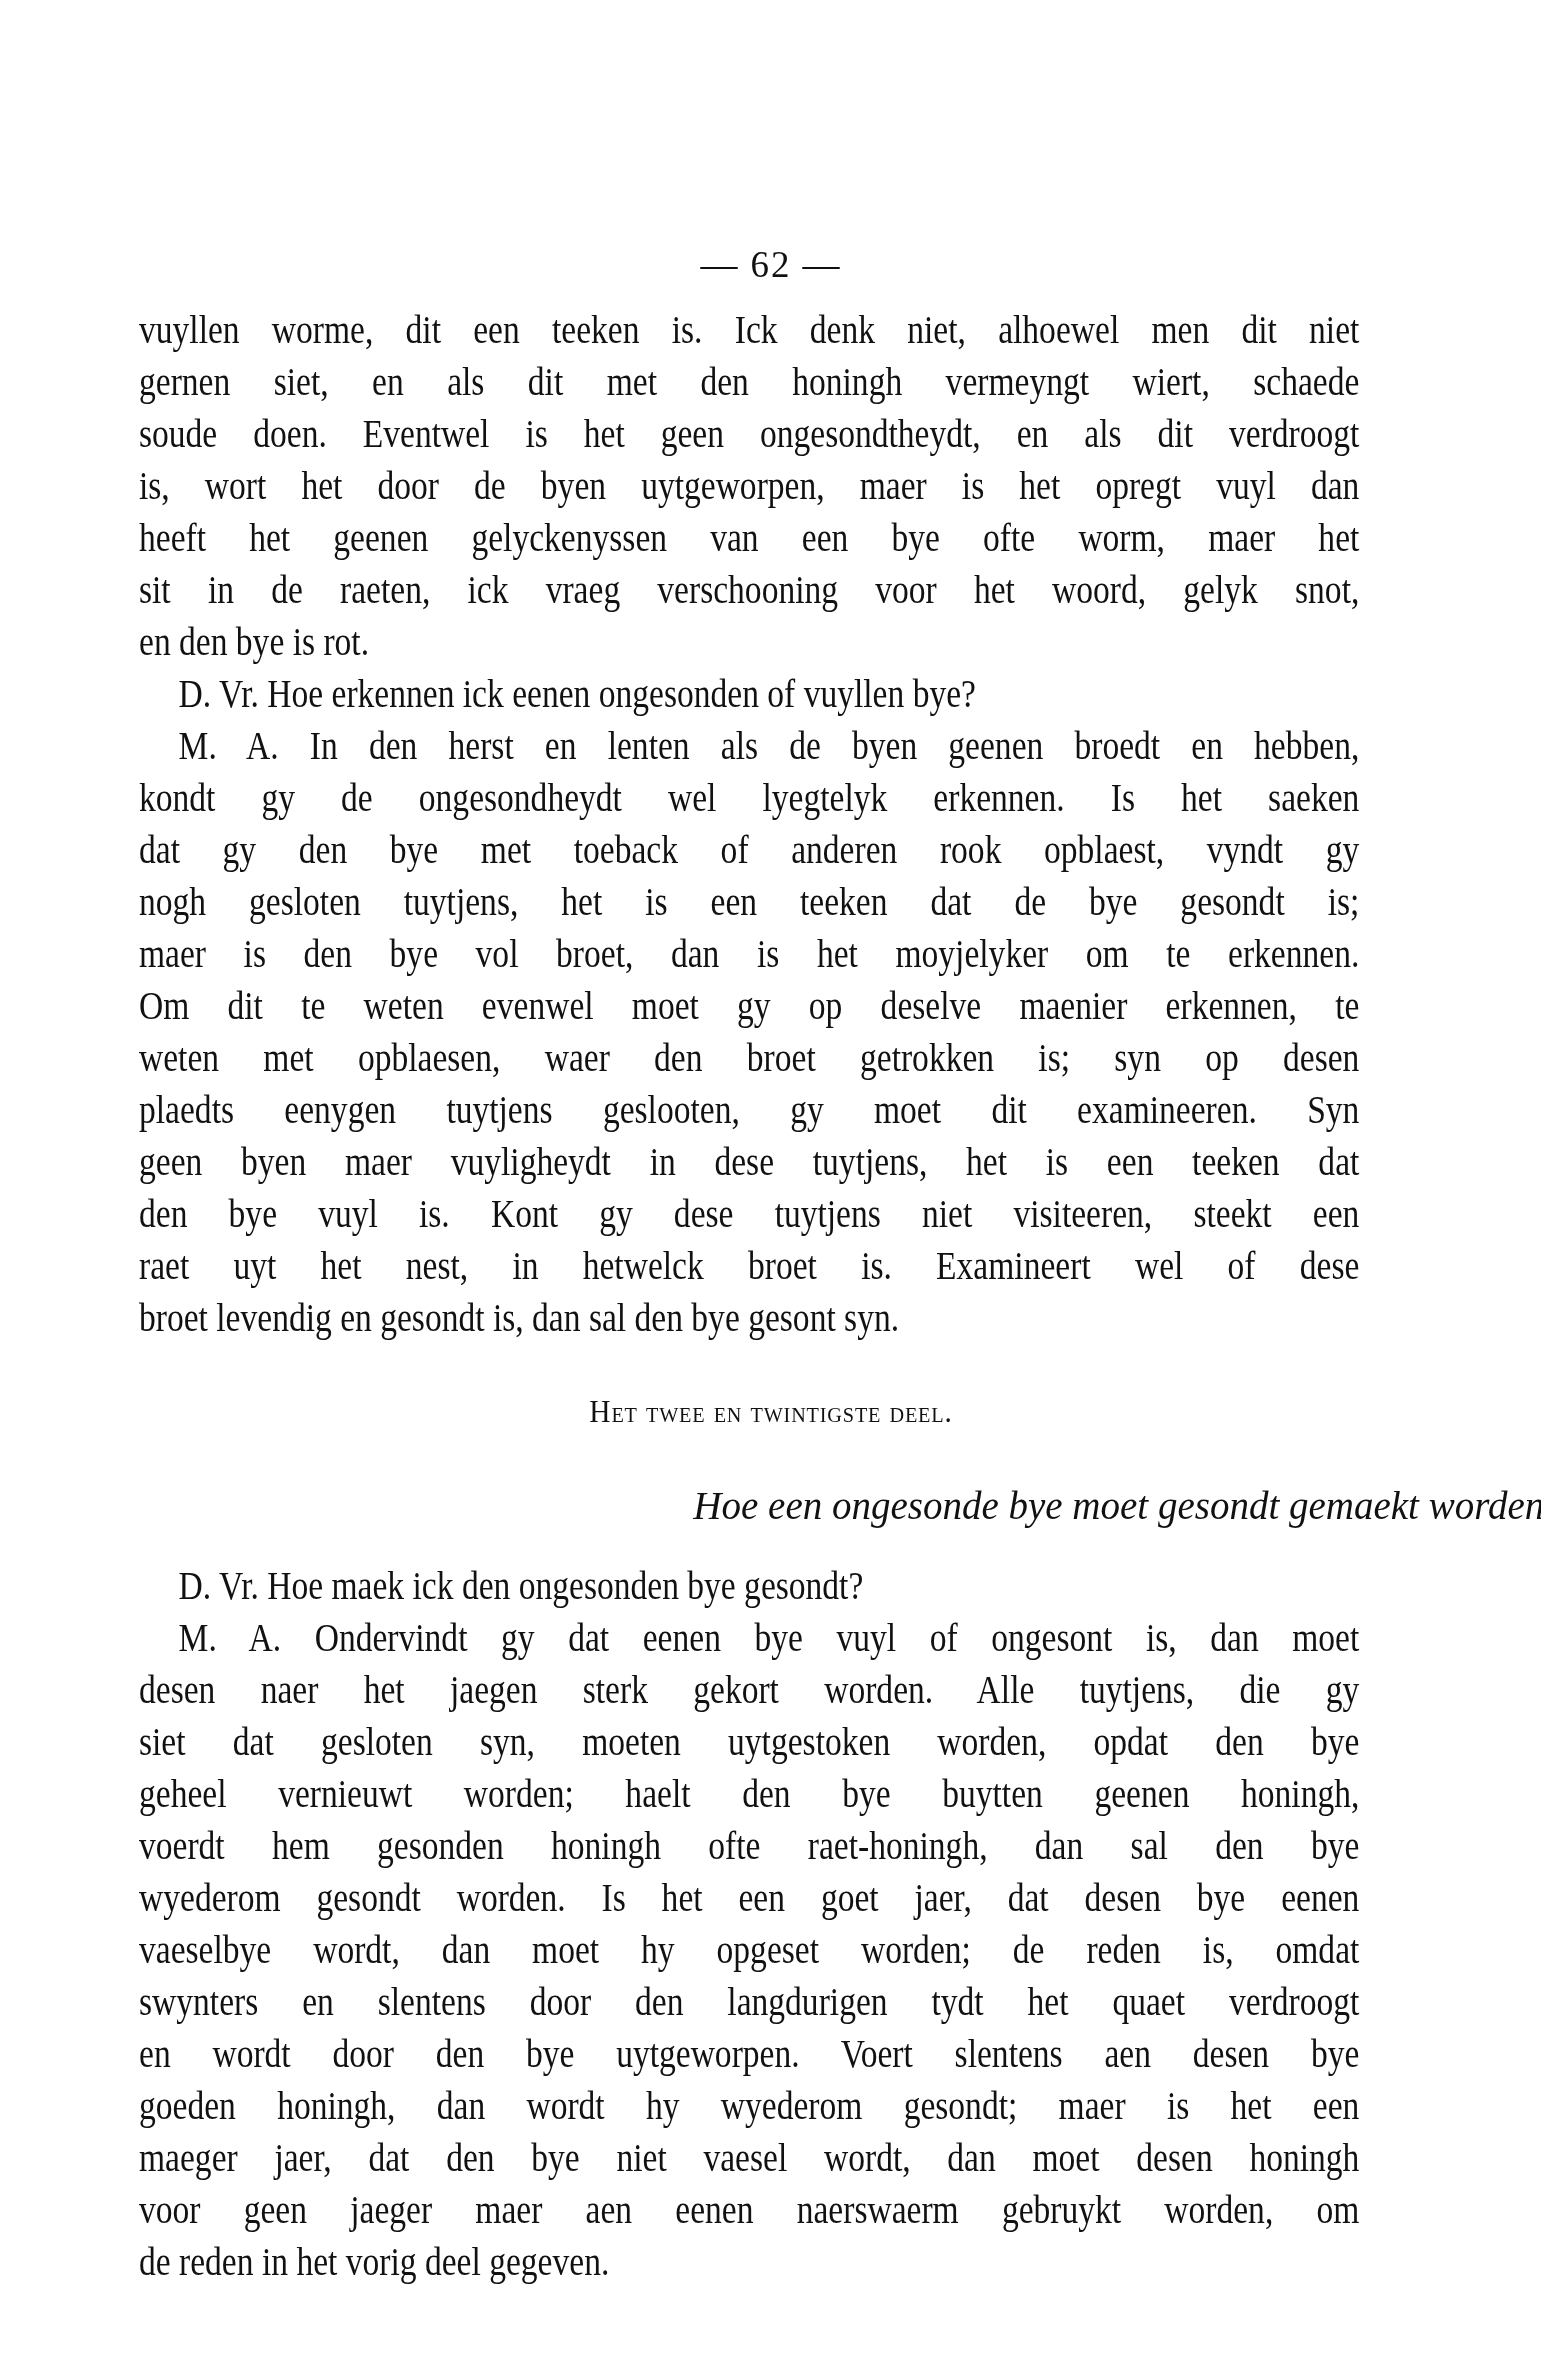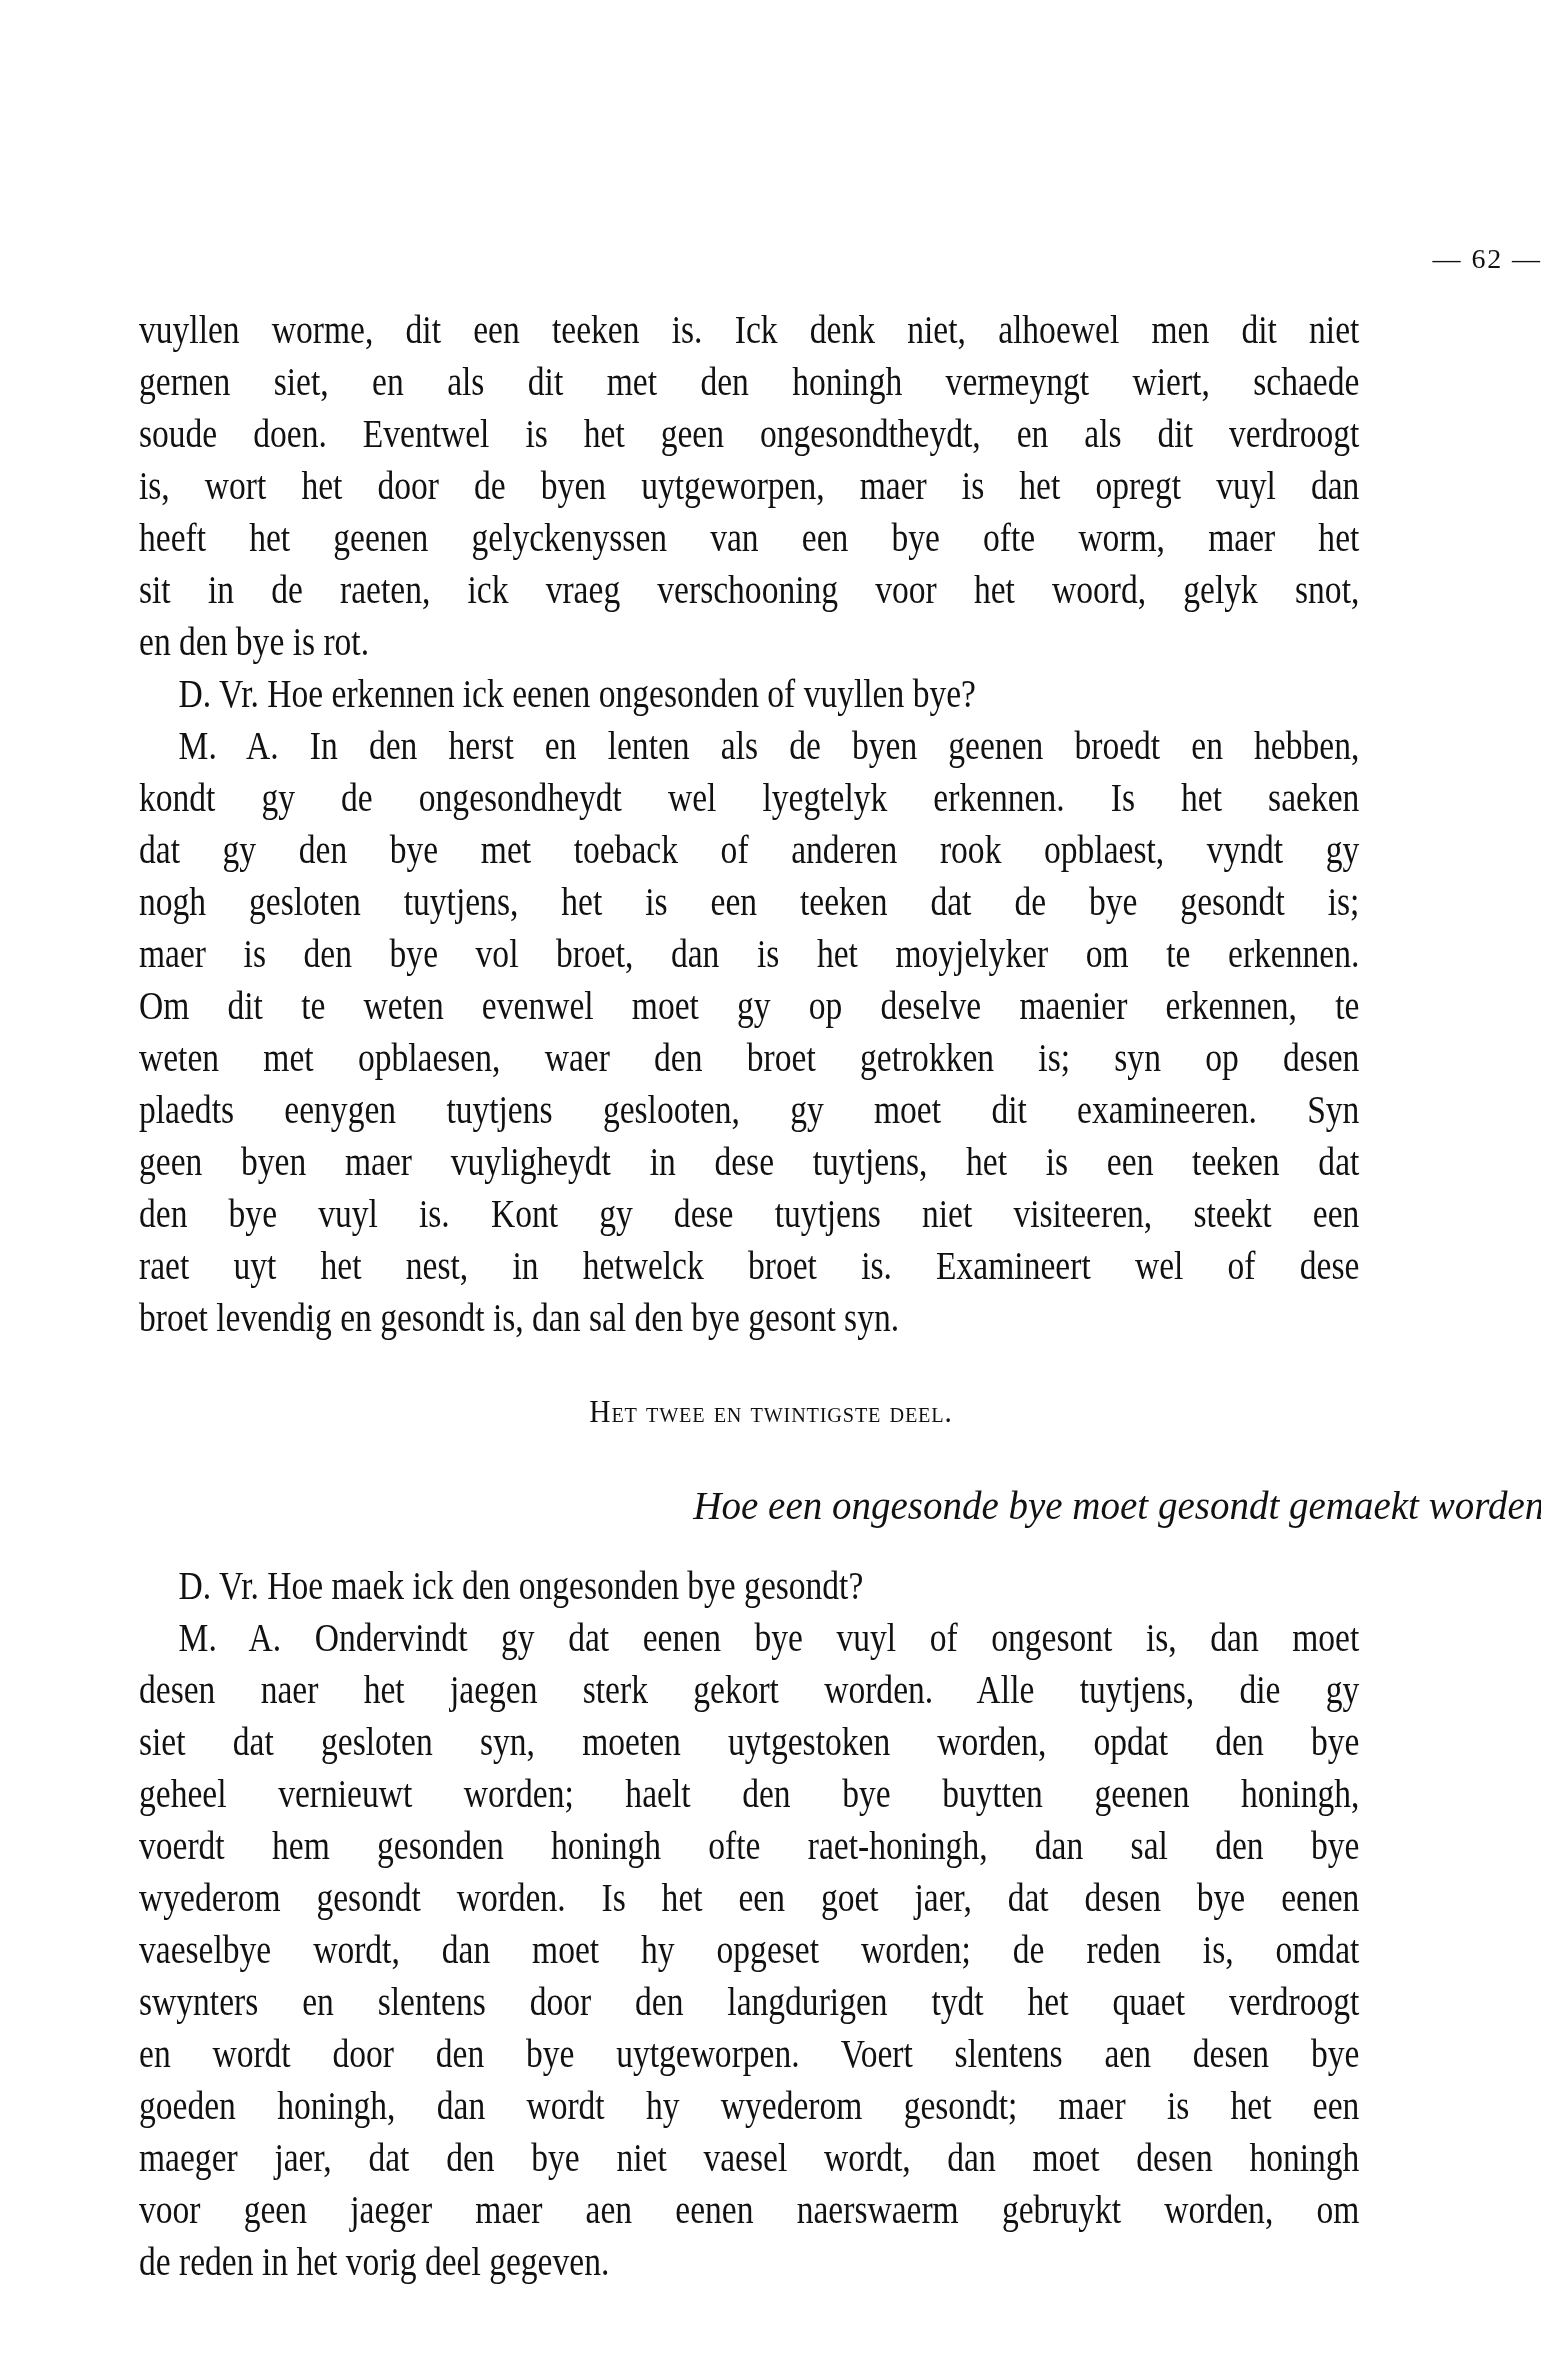--- a/index.html
+++ b/index.html
@@ -13,22 +13,22 @@
       position: relative;
       overflow: hidden;
       font-family: "Liberation Serif", "DejaVu Serif", serif;
       color: #111111;
     }
     .page-number {
       position: absolute;
       top: 243px;
       left: 0;
       width: 1542px;
-      text-align: right;
-      font-size: 28px;
+      text-align: center;
+      font-size: 37px;
       letter-spacing: 1.9px;
     }
     .text-block {
       position: absolute;
       left: 139px;
       width: 1221px;
     }
     .line {
       display: block;
       height: 52px;

